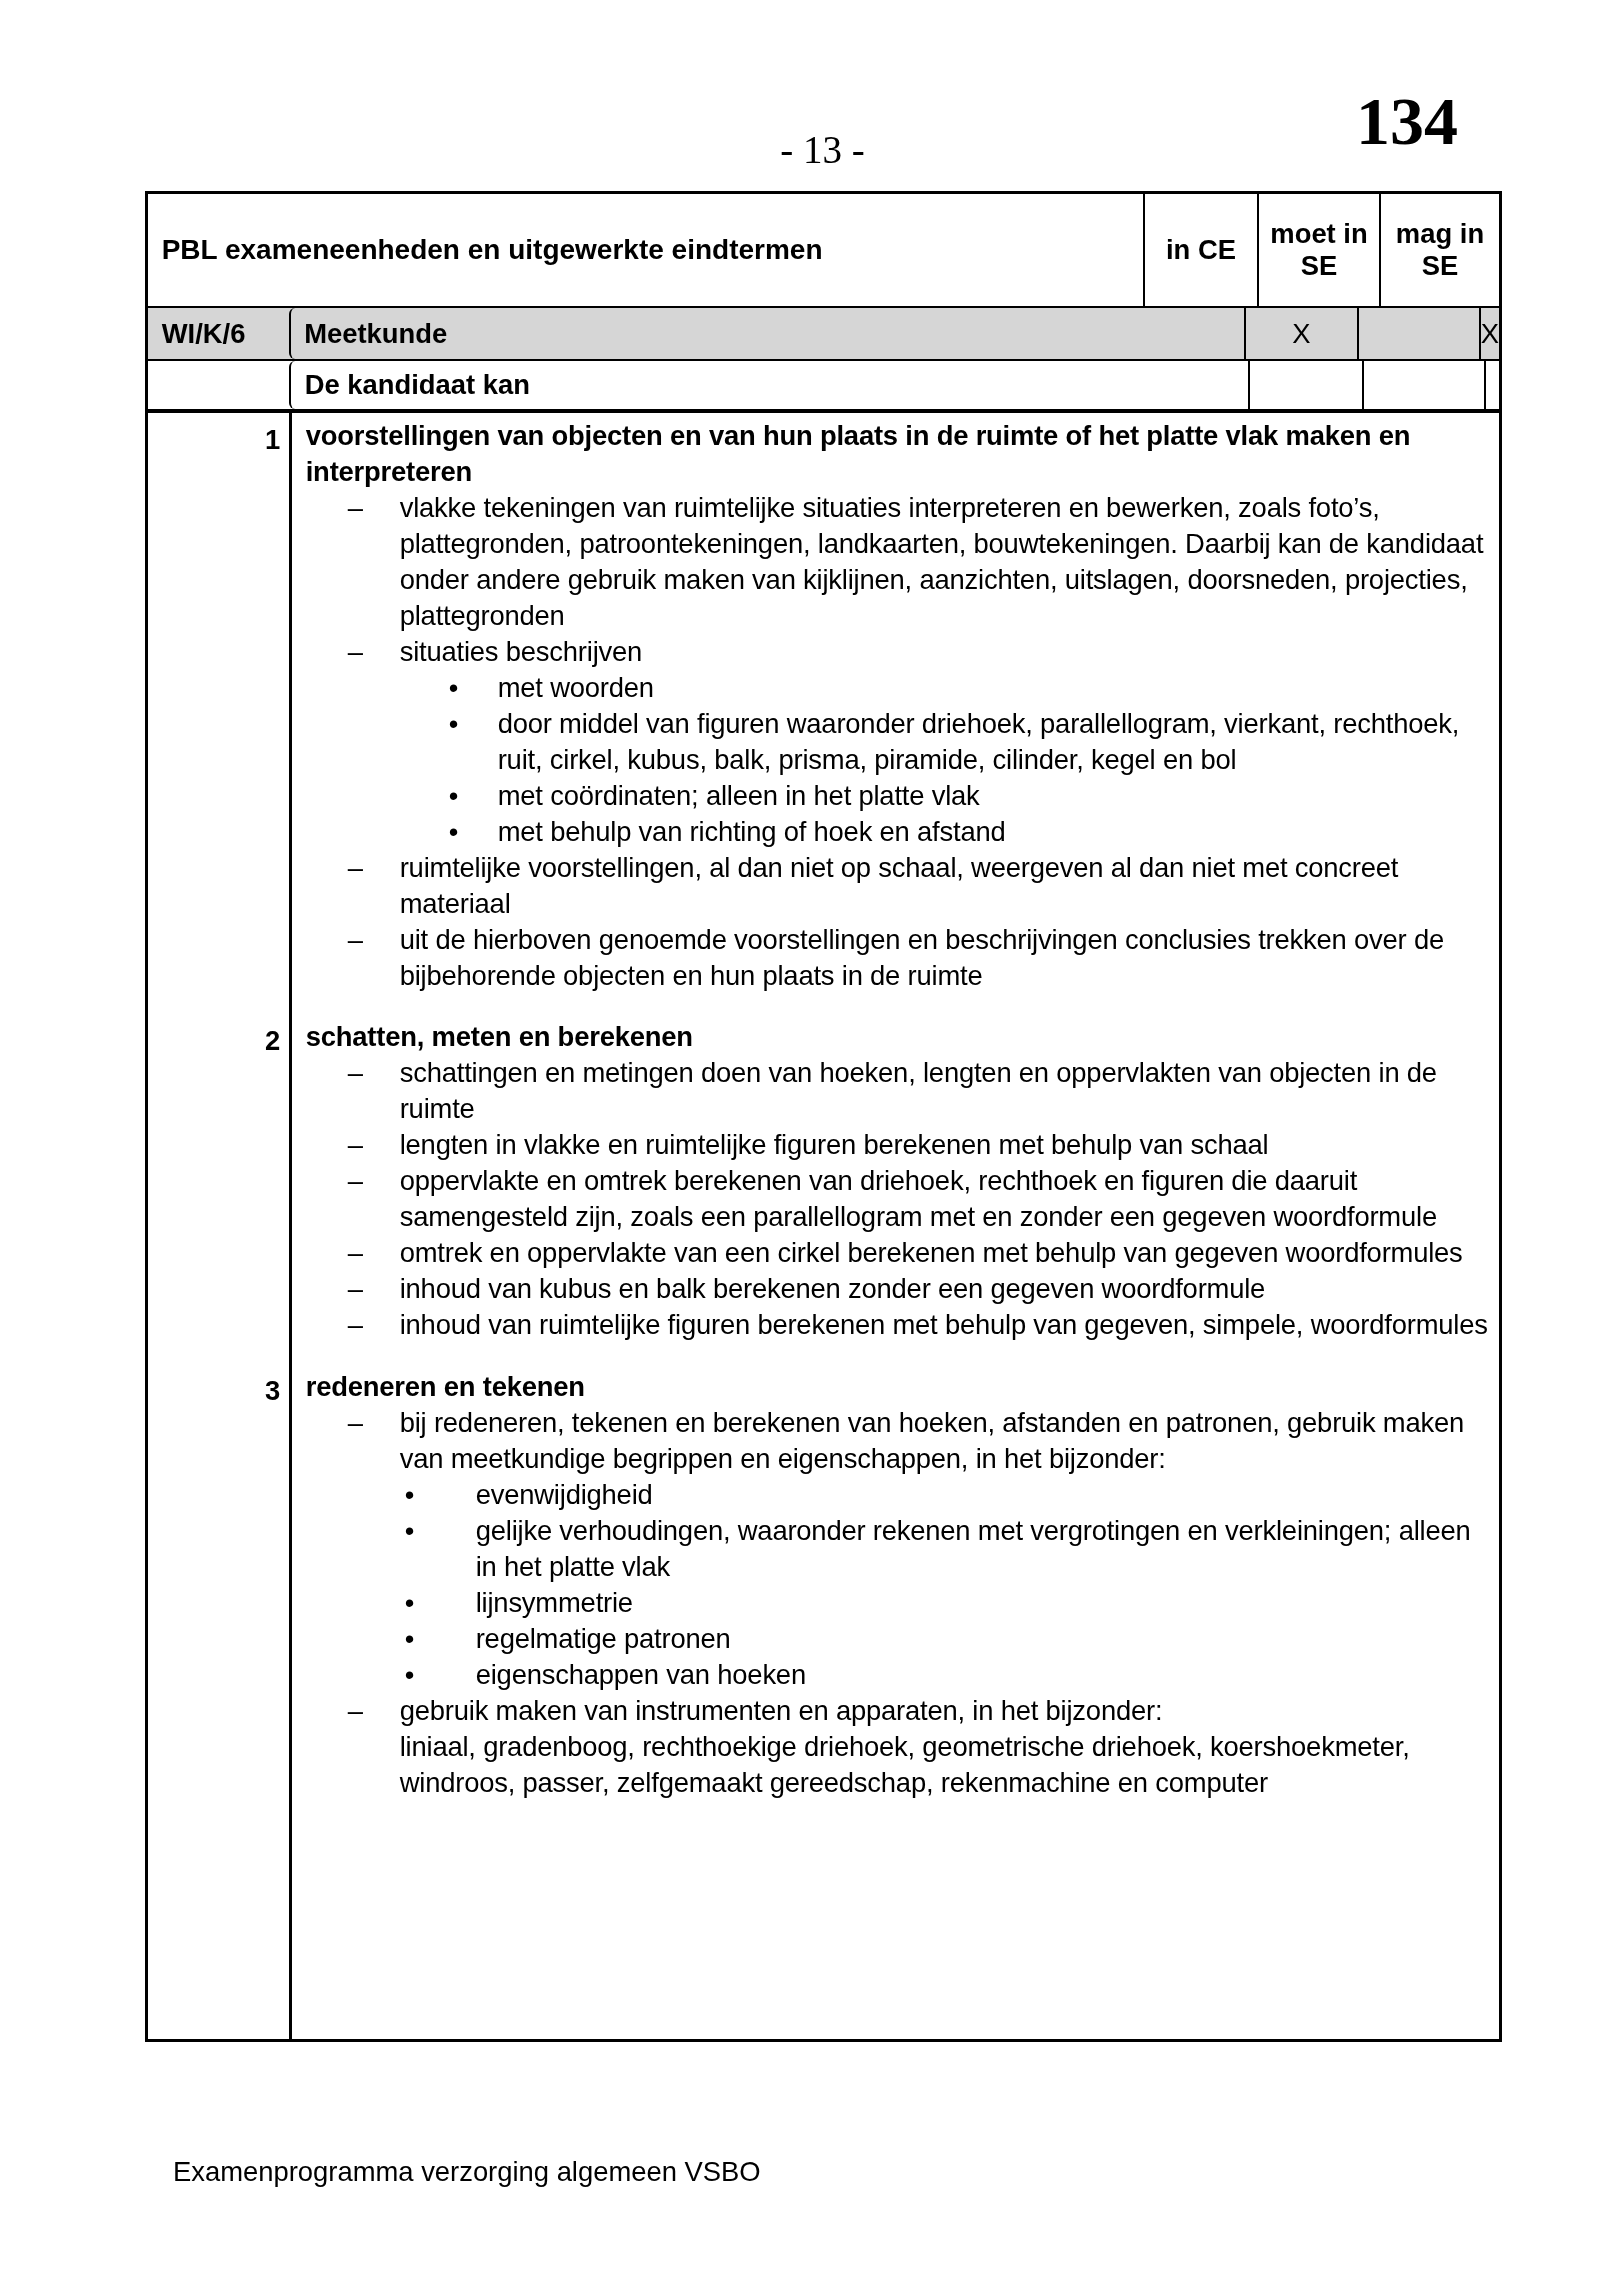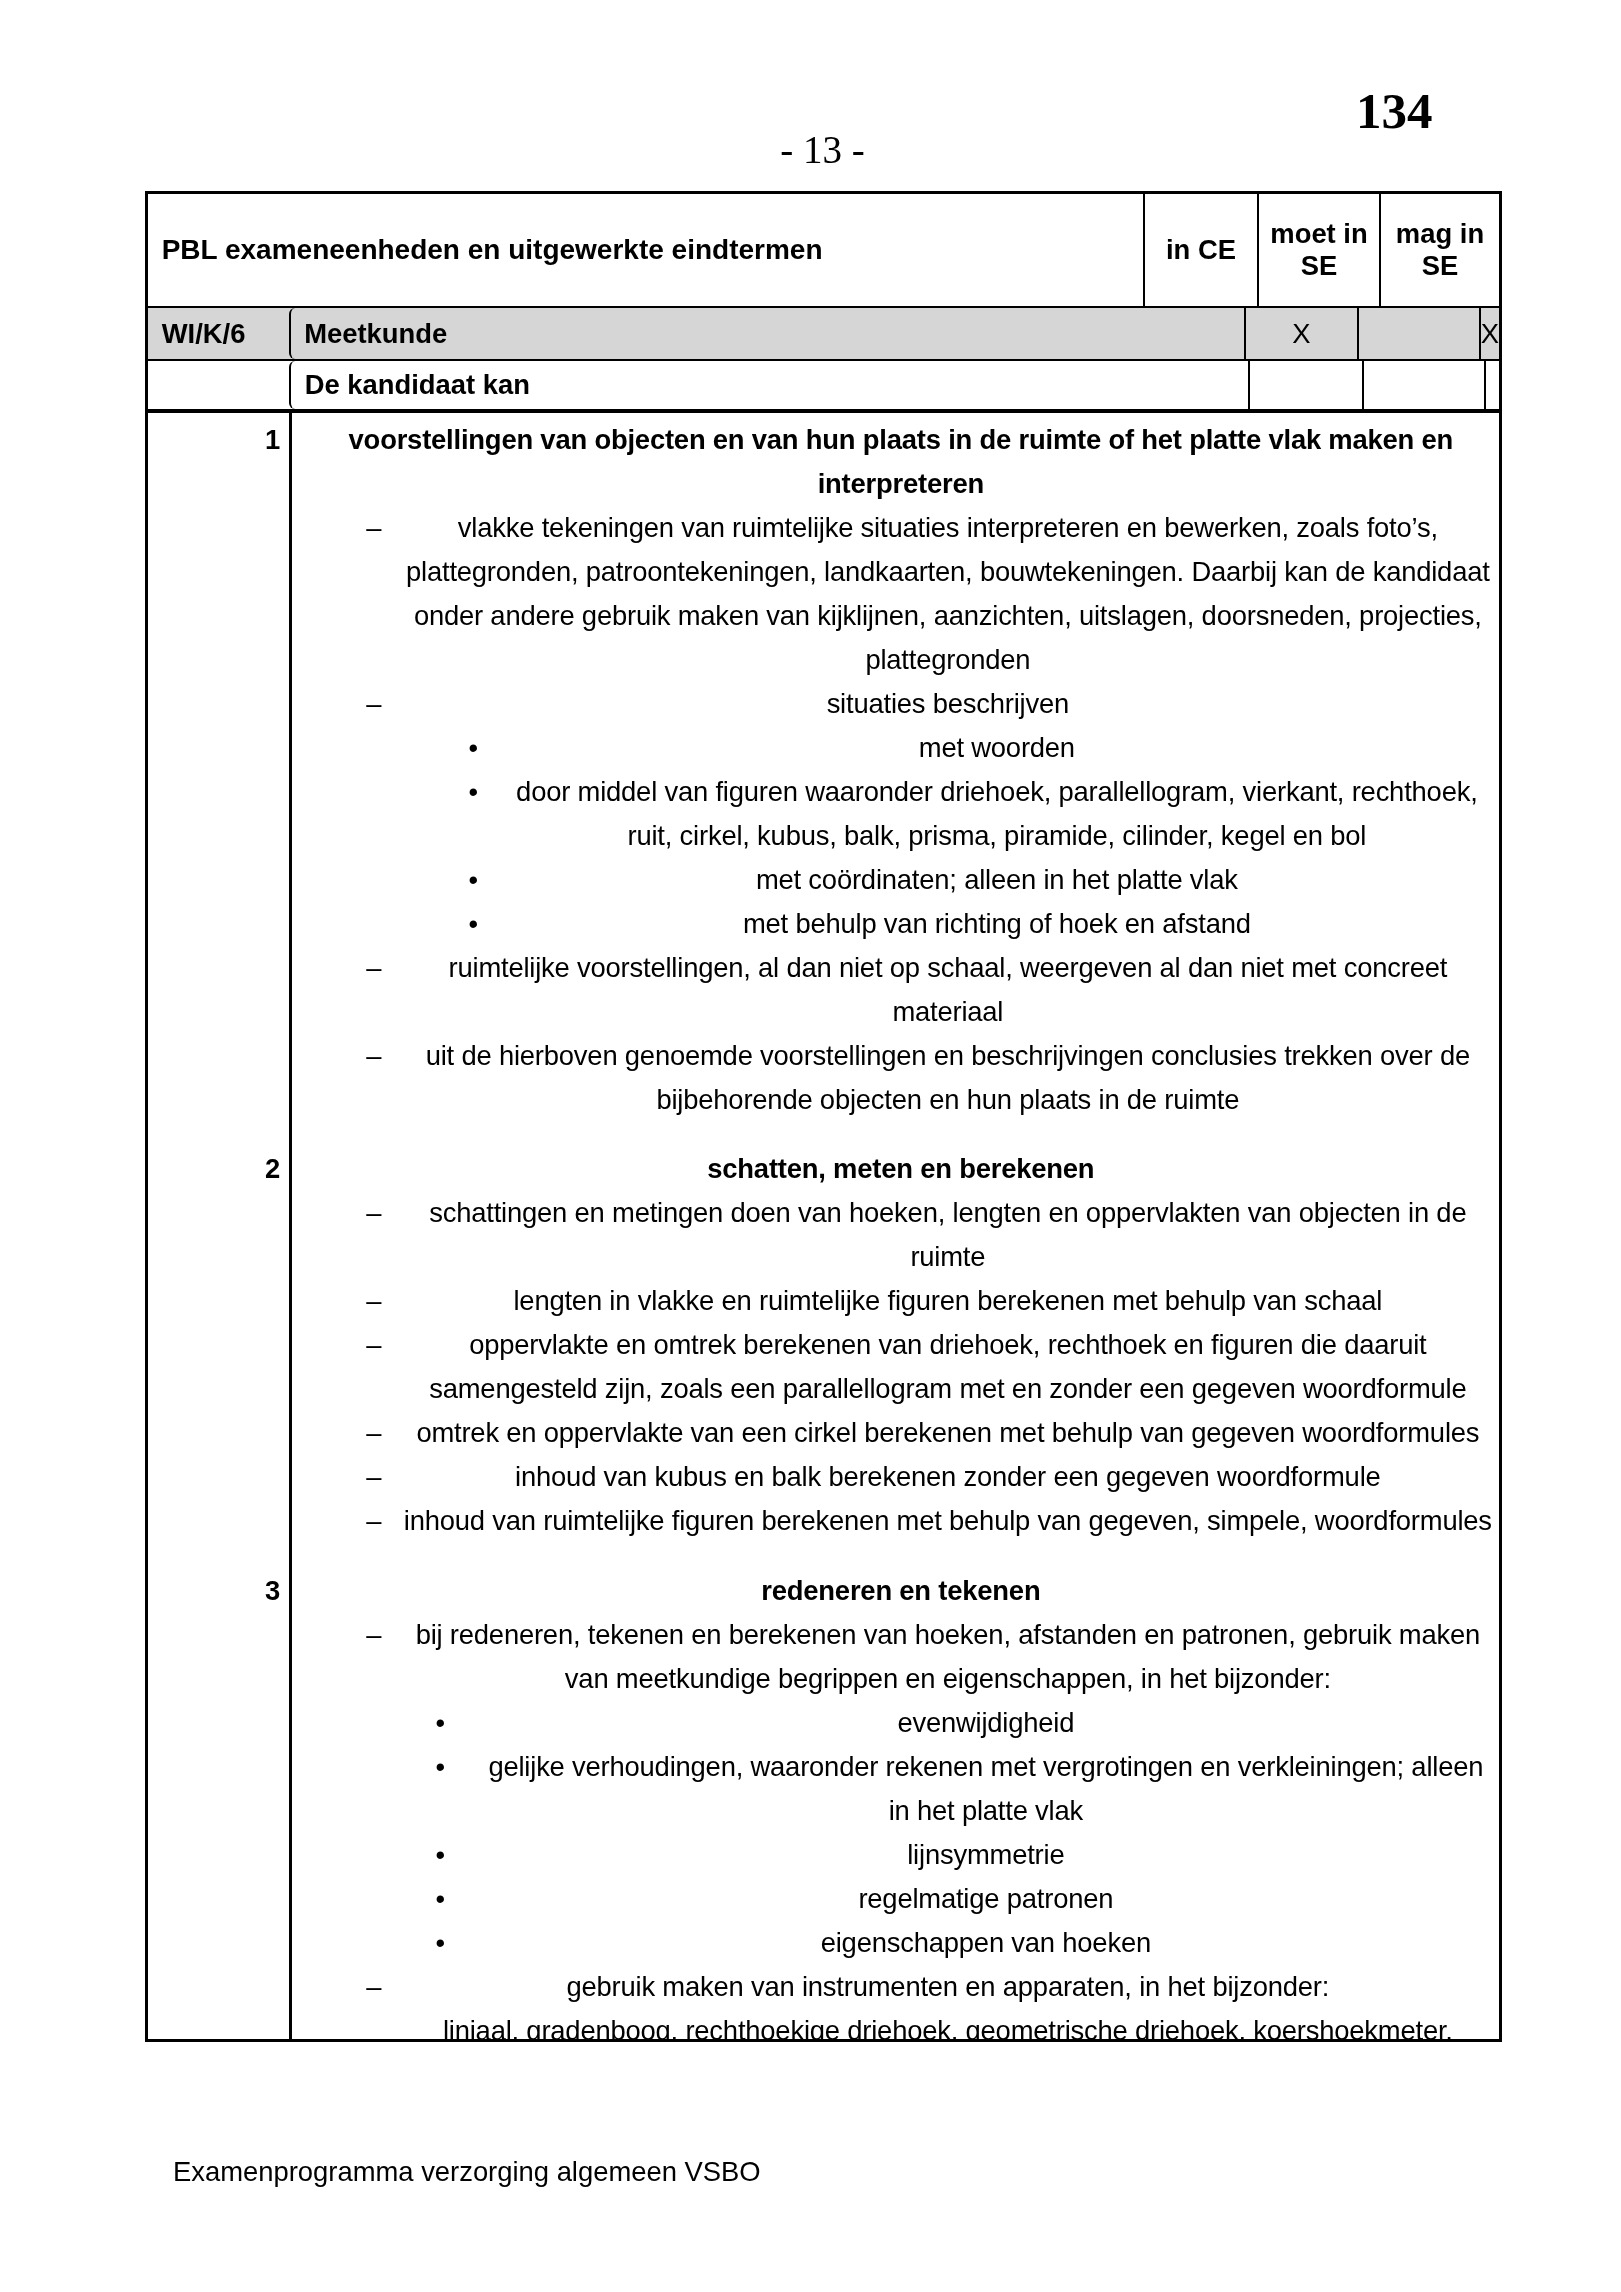--- a/index.html
+++ b/index.html
@@ -15,21 +15,21 @@
   .pageno-center {
     position:absolute; top:96px; left:12px; width:100%;
     text-align:center;
     font-family:"Liberation Serif", serif;
     font-size:39px;
     margin-top:31px;
   }
   .pageno-right {
     position:absolute; top:82px; left:1356px;
     font-family:"Liberation Serif", serif;
-    font-size:51px; font-weight:700;
+    font-size:68px; font-weight:700;
   }
   
   .doc-table {
     position:absolute; left:145px; top:191px;
     width:1357px; height:1851px;
     border:3.9px solid #000;
     box-sizing:border-box;
     display:flex; flex-direction:column;
   }
   .trow { display:flex; box-sizing:border-box; }
@@ -58,21 +58,21 @@
   .row-unit  { font-size:27.4px; font-weight:700; }
   .row-unit .xmark { font-weight:400; font-size:27.4px; }
   .row-intro { font-size:27.4px; font-weight:700; }
 
   
   .vline { position:absolute; left:141px; top:0; bottom:0; width:2.9px; background:#000; }
   .tbody-inner { padding-top:4.9px; }
   .item { display:grid; grid-template-columns:144px 1fr; }
   .item-gap { margin-top:25.5px; }
   .num { text-align:right; padding-right:11.8px; font-size:27.4px; font-weight:700; line-height:44px; }
-  .content { padding-left:13.7px; padding-right:3px; font-size:27.4px; line-height:44px; letter-spacing:-0.2px;text-align:center; }
+  .content { padding-left:13.7px; padding-right:3px; font-size:27.4px; line-height:36px; letter-spacing:-0.2px; }
   .heading { font-weight:700; }
 
   .b1 { display:grid; grid-template-columns:94px 1fr; }
   .b1 .marker { text-indent:42px; }
   .b2 { display:grid; grid-template-columns:192px 1fr; }
   .b2 .marker { text-indent:143px; }
   .b2alt { display:grid; grid-template-columns:170px 1fr; }
   .b2alt .marker { text-indent:99px; }
   .cont { padding-left:94px; }
   .marker { white-space:pre; }

